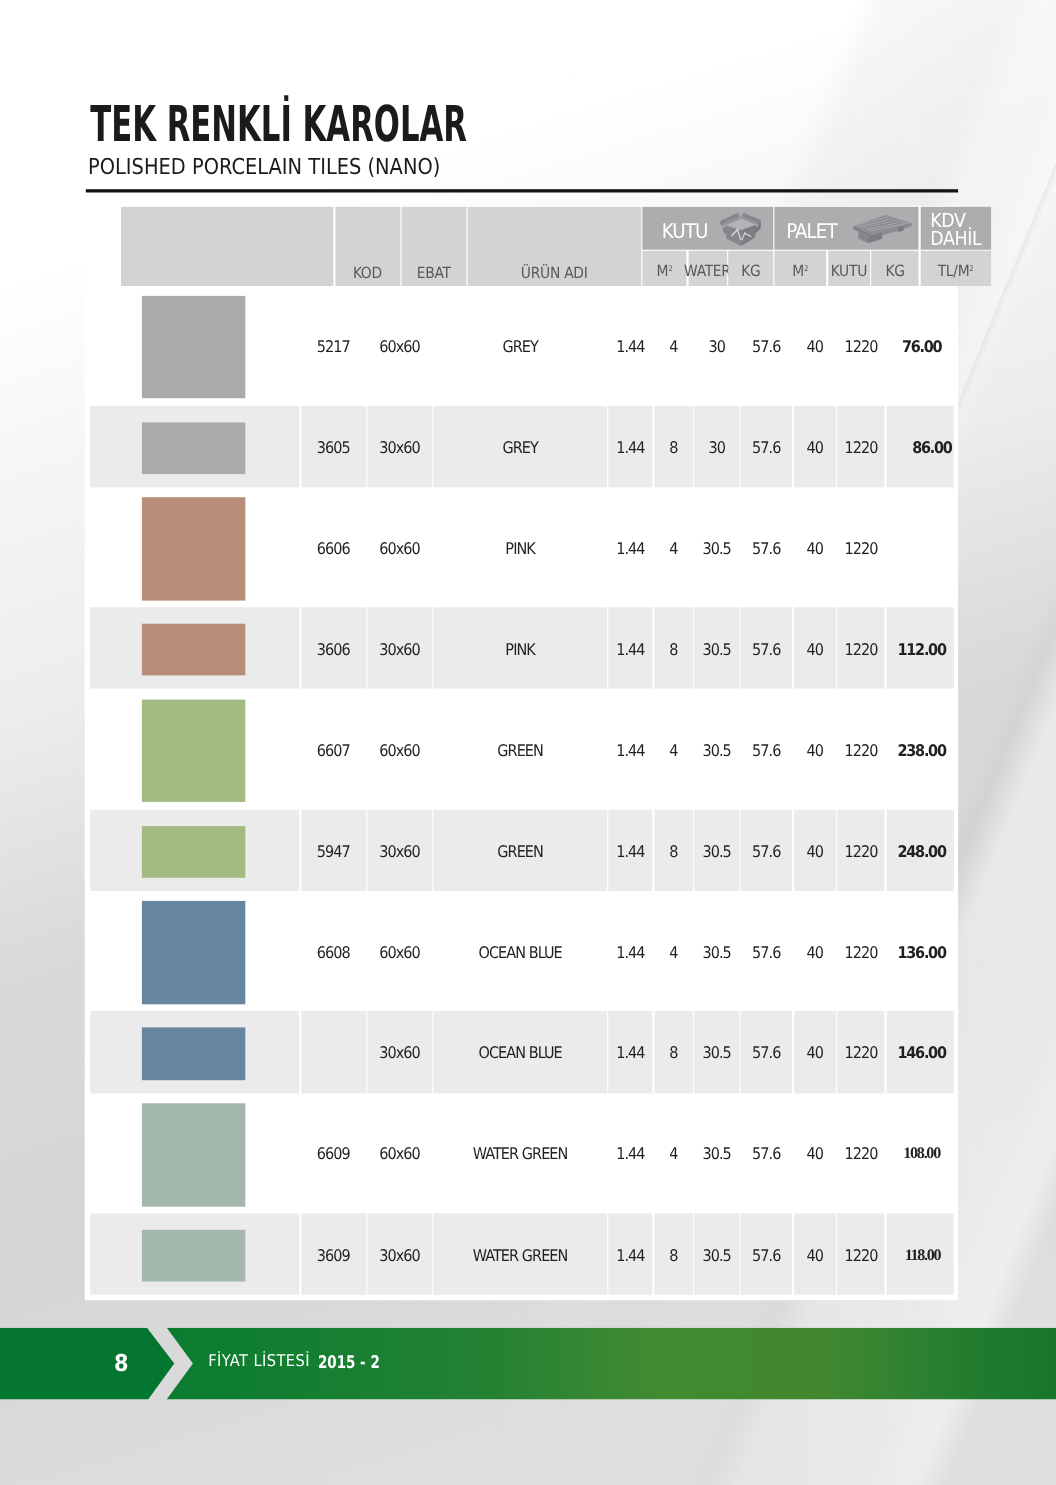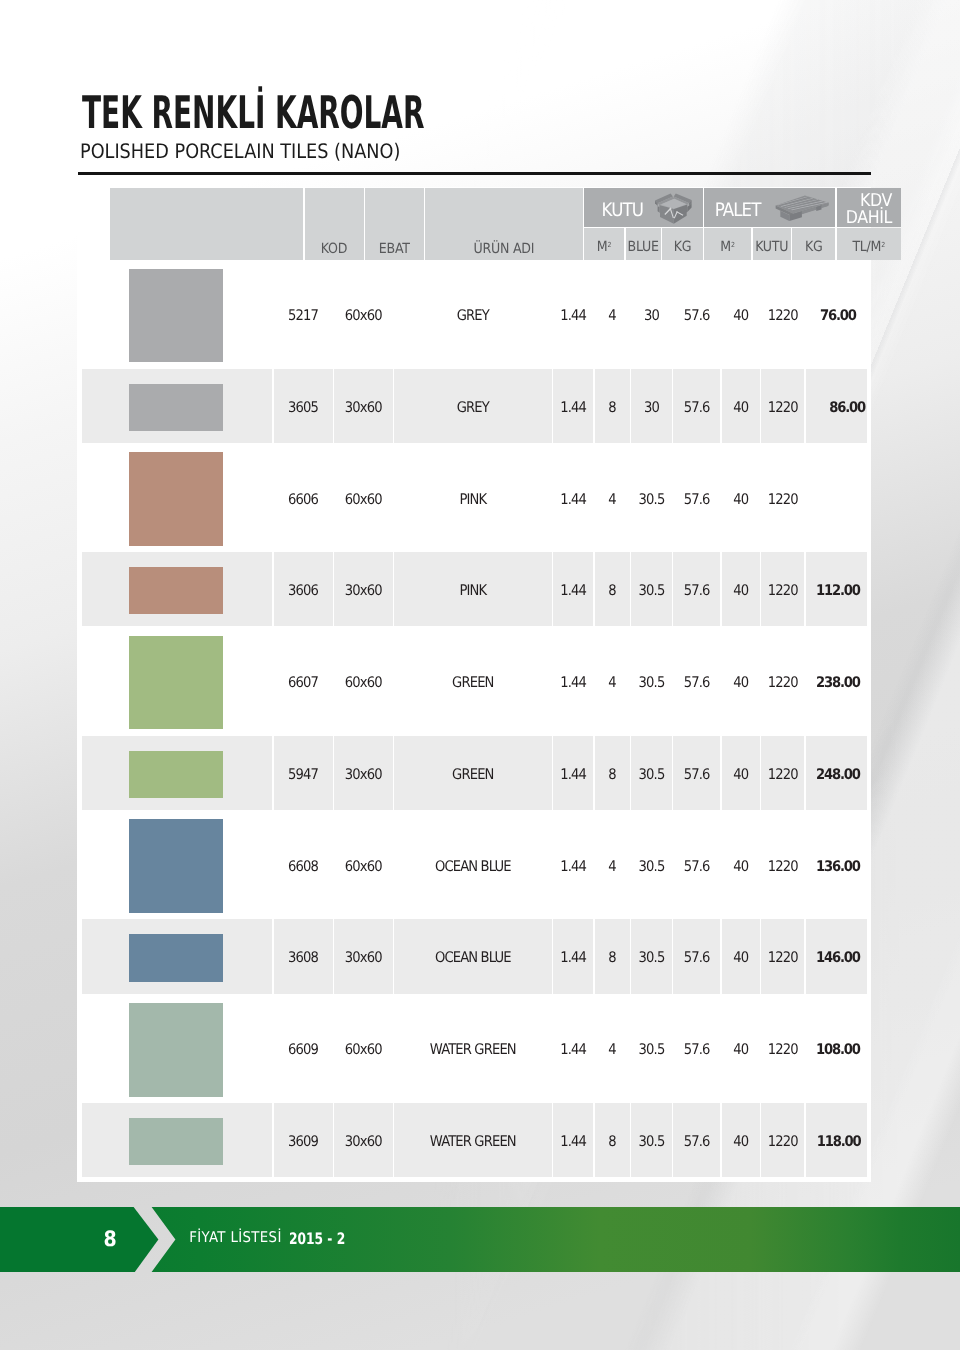--- a/index.html
+++ b/index.html
@@ -57,21 +57,21 @@
     padding-left:7px;
   }
   .hgroup.two { padding-left:0; }
   .hgroup .lbl {
     font-family:"DejaVu Sans", sans-serif; font-stretch:condensed;
     font-size:18.5px; letter-spacing:-0.85px; line-height:1;
     padding-top:7px;
   }
   .hgroup.two { line-height:0.86; }
   .hgroup.two .lbl {
-    text-align:right; white-space:pre-line; font-size:17.6px;
+    text-align:left; white-space:pre-line; font-size:17.6px;
     letter-spacing:-0.35px; padding-top:6px;
   }
   .hicon { flex:none; margin-left:11px; position:relative; top:1px; }
   .hsub {
     position:absolute; top:40px; height:32.8px;
     background:#d1d3d4;
     color:#58595b;
     display:flex; align-items:center; justify-content:center;
     font-family:"DejaVu Sans", sans-serif; font-stretch:condensed;
     font-size:14px; letter-spacing:-0.25px;
@@ -268,21 +268,21 @@
         <div class="hsub wide" data-name="table-column-header-ebat" style="left:255px;width:58.5px;">
           <span data-name="table-column-header-label">EBAT</span>
         </div>
         <div class="hsub wide" data-name="table-column-header-urun_adi" style="left:315px;width:157.7px;">
           <span data-name="table-column-header-label">ÜRÜN ADI</span>
         </div>
         <div class="hsub" data-name="table-column-header-kutu_m2" style="left:474.2px;width:39.80000000000001px;">
           <span data-name="table-column-header-label">M<sup data-name="superscript-two">2</sup></span>
         </div>
         <div class="hsub" data-name="table-column-header-kutu_adet" style="left:515.5px;width:35.200000000000045px;">
-          <span data-name="table-column-header-label">BLUE</span>
+          <span data-name="table-column-header-label">WATER</span>
         </div>
         <div class="hsub" data-name="table-column-header-kutu_kg" style="left:552.2px;width:40.69999999999993px;">
           <span data-name="table-column-header-label">KG</span>
         </div>
         <div class="hsub" data-name="table-column-header-palet_m2" style="left:594.1px;width:47px;">
           <span data-name="table-column-header-label">M<sup data-name="superscript-two">2</sup></span>
         </div>
         <div class="hsub" data-name="table-column-header-palet_kutu" style="left:642.6px;width:38.19999999999993px;">
           <span data-name="table-column-header-label">KUTU</span>
         </div>
@@ -561,23 +561,20 @@
           <div class="cellbg" data-name="row-cell-bg" style="left:255px;width:58.5px;"></div>
           <div class="cellbg" data-name="row-cell-bg" style="left:315px;width:157.7px;"></div>
           <div class="cellbg" data-name="row-cell-bg" style="left:474.2px;width:39.80000000000001px;"></div>
           <div class="cellbg" data-name="row-cell-bg" style="left:515.5px;width:35.200000000000045px;"></div>
           <div class="cellbg" data-name="row-cell-bg" style="left:552.2px;width:40.69999999999993px;"></div>
           <div class="cellbg" data-name="row-cell-bg" style="left:594.1px;width:47px;"></div>
           <div class="cellbg" data-name="row-cell-bg" style="left:642.6px;width:38.19999999999993px;"></div>
           <div class="cellbg" data-name="row-cell-bg" style="left:682.3px;width:42.90000000000009px;"></div>
           <div class="cellbg" data-name="row-cell-bg" style="left:726.7px;width:61px;"></div>
           <div class="swatch" data-name="color-swatch" style="left:50px;width:93.8px;top:23.8px;height:47.2px;background:#67859e;"></div>
-          <div class="cell" data-name="table-cell-kod" style="left:194.5px;width:59px;">
-            <span data-name="table-cell-value">3608</span>
-          </div>
           <div class="cell" data-name="table-cell-ebat" style="left:255px;width:58.5px;">
             <span data-name="table-cell-value">30x60</span>
           </div>
           <div class="cell" data-name="table-cell-urun_adi" style="left:315px;width:157.7px;">
             <span data-name="table-cell-value">OCEAN BLUE</span>
           </div>
           <div class="cell" data-name="table-cell-kutu_m2" style="left:474.2px;width:39.80000000000001px;">
             <span data-name="table-cell-value">1.44</span>
           </div>
           <div class="cell" data-name="table-cell-kutu_adet" style="left:515.5px;width:35.200000000000045px;">
@@ -621,21 +618,21 @@
           </div>
           <div class="cell" data-name="table-cell-palet_m2" style="left:594.1px;width:47px;">
             <span data-name="table-cell-value">57.6</span>
           </div>
           <div class="cell" data-name="table-cell-palet_kutu" style="left:642.6px;width:38.19999999999993px;">
             <span data-name="table-cell-value">40</span>
           </div>
           <div class="cell" data-name="table-cell-palet_kg" style="left:682.3px;width:42.90000000000009px;">
             <span data-name="table-cell-value">1220</span>
           </div>
-          <div class="cell price" data-name="table-cell-fiyat" style="left:726.7px;width:64.29999999999995px;">
+          <div class="cell price" data-name="table-cell-fiyat" style="left:726.7px;width:64.29999999999995px;font-family:Liberation Serif, serif;">
             <span data-name="table-cell-value">108.00</span>
           </div>
         </div>
         <div class="row alt" data-name="table-row">
           <div class="cellbg" data-name="row-cell-bg" style="left:3.2px;width:189.8px;"></div>
           <div class="cellbg" data-name="row-cell-bg" style="left:194.5px;width:59px;"></div>
           <div class="cellbg" data-name="row-cell-bg" style="left:255px;width:58.5px;"></div>
           <div class="cellbg" data-name="row-cell-bg" style="left:315px;width:157.7px;"></div>
           <div class="cellbg" data-name="row-cell-bg" style="left:474.2px;width:39.80000000000001px;"></div>
           <div class="cellbg" data-name="row-cell-bg" style="left:515.5px;width:35.200000000000045px;"></div>
@@ -665,21 +662,21 @@
           </div>
           <div class="cell" data-name="table-cell-palet_m2" style="left:594.1px;width:47px;">
             <span data-name="table-cell-value">57.6</span>
           </div>
           <div class="cell" data-name="table-cell-palet_kutu" style="left:642.6px;width:38.19999999999993px;">
             <span data-name="table-cell-value">40</span>
           </div>
           <div class="cell" data-name="table-cell-palet_kg" style="left:682.3px;width:42.90000000000009px;">
             <span data-name="table-cell-value">1220</span>
           </div>
-          <div class="cell price" data-name="table-cell-fiyat" style="left:726.7px;width:66px;">
+          <div class="cell price" data-name="table-cell-fiyat" style="left:726.7px;width:66px;font-family:Liberation Serif, serif;">
             <span data-name="table-cell-value">118.00</span>
           </div>
         </div>
       </div>
   </div>
 
   <div id="footer" data-name="page-footer">
     <svg width="960" height="66" viewBox="0 0 960 66" preserveAspectRatio="none" aria-hidden="true" style="position:absolute;left:0;top:0;">
       <defs>
         <linearGradient id="grnMain" gradientUnits="userSpaceOnUse" x1="0" y1="0" x2="960" y2="0">

